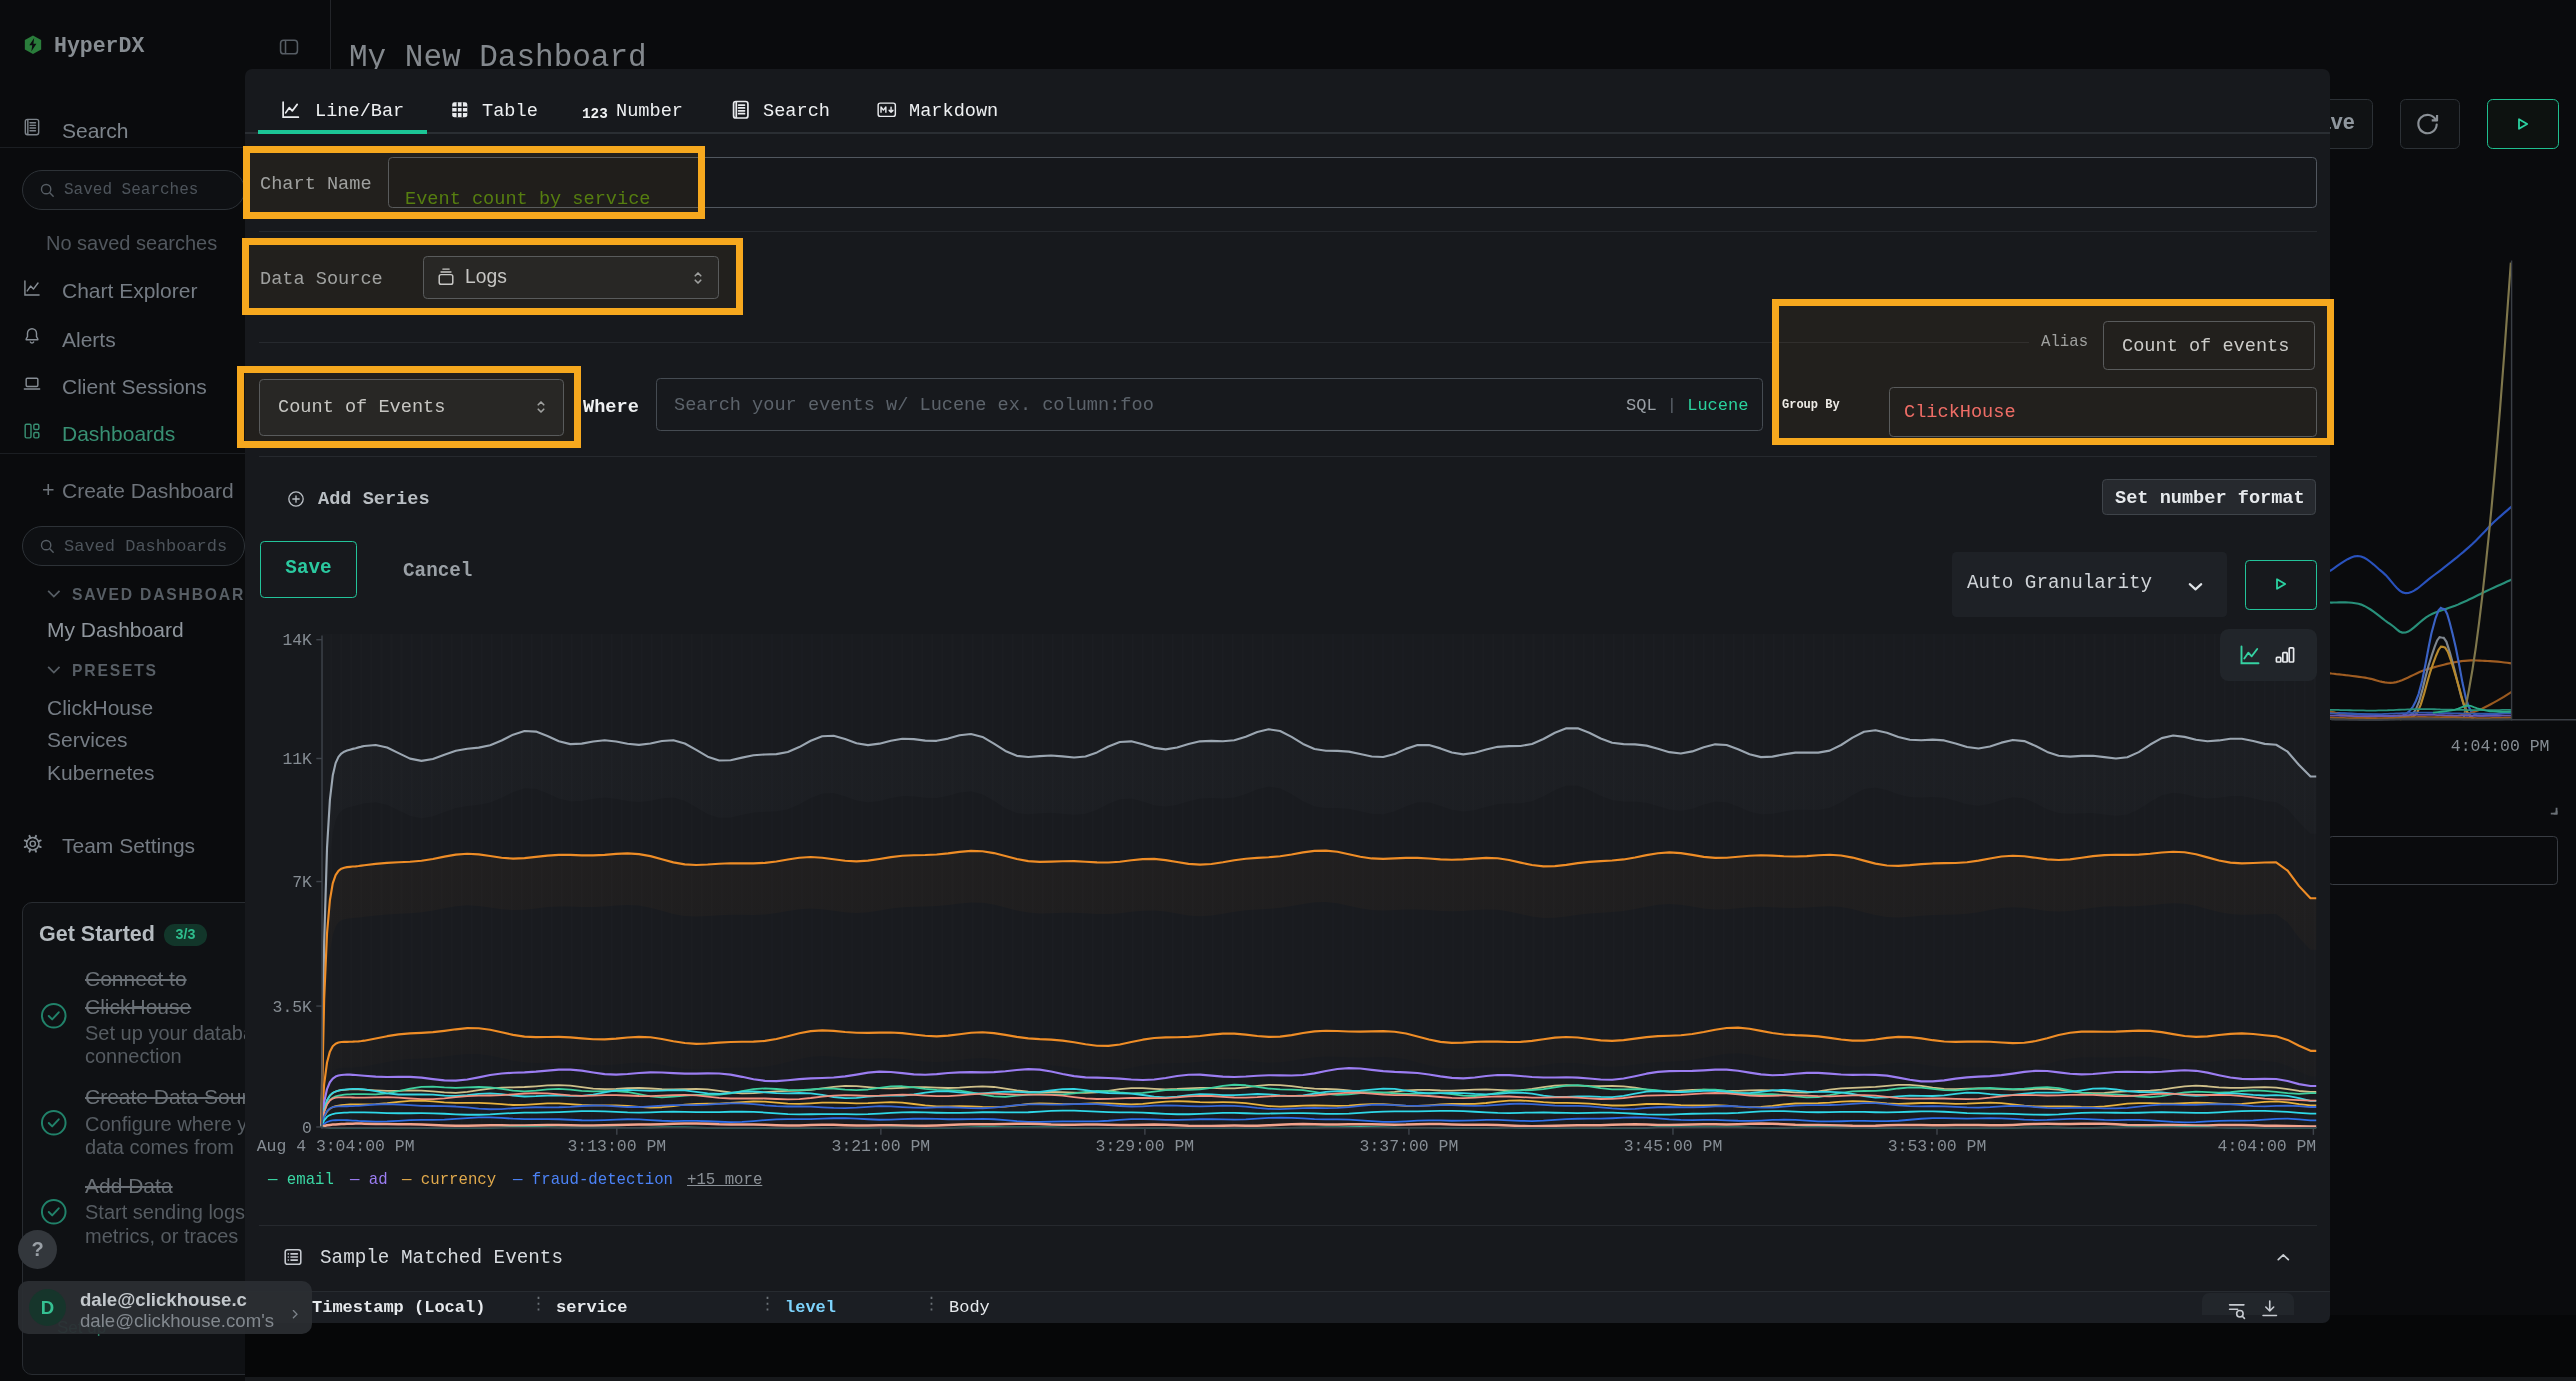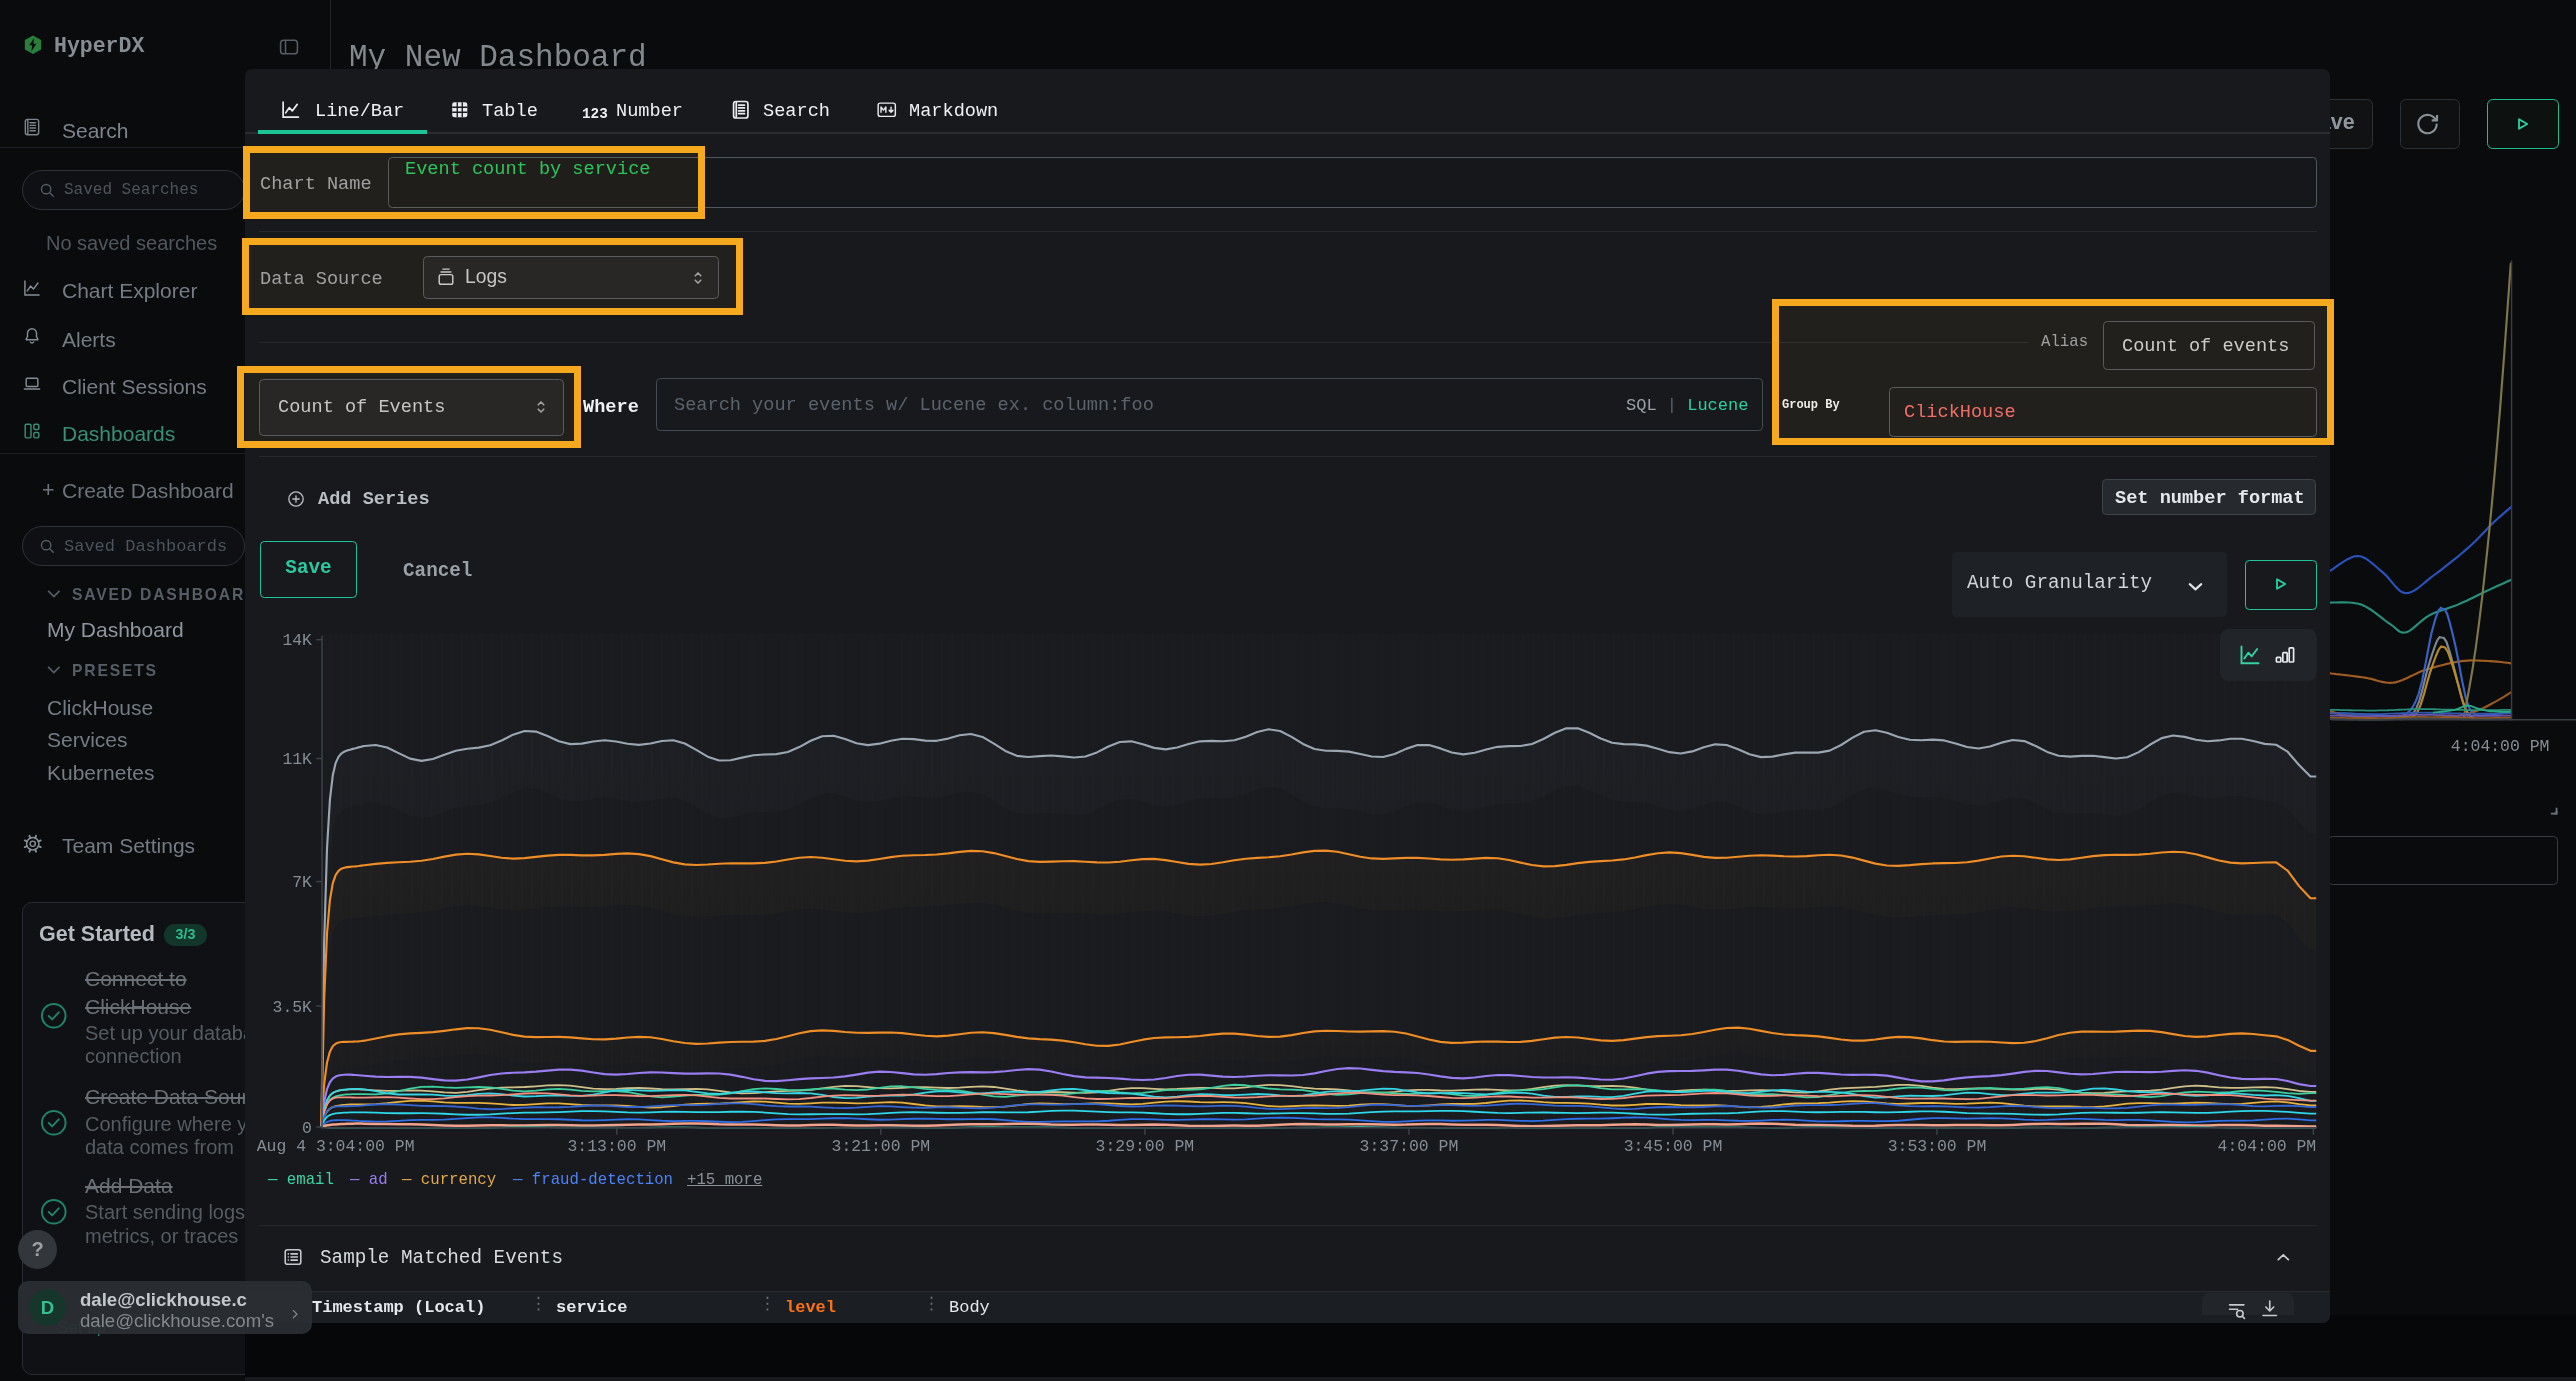--- a/index.html
+++ b/index.html
@@ -171,21 +171,21 @@
     </svg>
 <div class="abs mono" style="z-index:11;left:763px;top:101px;font-size:18.6px;color:#eef0f2">Search</div>
 <svg class="abs" style="left:876px;top:99px;z-index:11" width="21.5" height="21.5" viewBox="0 0 24 24">
       <rect x="2.4" y="4.6" width="19.2" height="14.8" rx="2.4" fill="none" stroke="#e9ebee" stroke-width="1.6"></rect>
       <path d="M5.6 15.4V9l2.7 3.4L11 9v6.4" fill="none" stroke="#e9ebee" stroke-width="1.6" stroke-linejoin="round"></path>
       <path d="M16.8 9.2v5.6M16.8 14.8l-2.1-2.1M16.8 14.8l2.1-2.1" fill="none" stroke="#e9ebee" stroke-width="1.6" stroke-linecap="round"></path>
     </svg>
 <div class="abs mono" style="z-index:11;left:909px;top:101px;font-size:18.6px;color:#eef0f2">Markdown</div>
 <div class="abs mono" style="z-index:11;left:260px;top:174px;font-size:18.6px;color:#9aa0a6">Chart Name</div>
 <div class="abs input-border" style="z-index:11;left:388px;top:157px;width:1929px;height:51px;background:#15171b"></div>
-<div class="abs mono" style="z-index:11;left:405px;top:159px;font-size:18.6px;color:#22c55e">Event count by service</div>
+<div class="abs mono" style="z-index:11;left:405px;top:189px;font-size:18.6px;color:#4d7c0f">Event count by service</div>
 <div class="abs" style="z-index:11;left:259px;top:231px;width:2058px;height:1.4px;background:#26292e"></div>
 <div class="abs mono" style="z-index:11;left:260px;top:269px;font-size:18.6px;color:#9aa0a6">Data Source</div>
 <div class="abs input-border" style="z-index:11;left:423px;top:256px;width:296px;height:43px;background:#1d2025"></div>
 <svg class="abs" style="left:435px;top:266px;z-index:11" width="22" height="22" viewBox="0 0 24 24">
       <path d="M8.6 3.4h6.8M6.6 6.5h10.8" stroke="#c6cad0" stroke-width="1.6" stroke-linecap="round"></path>
       <rect x="4.6" y="9.4" width="14.8" height="10.6" rx="2" fill="none" stroke="#c6cad0" stroke-width="1.6"></rect>
     </svg>
 <div class="abs" style="z-index:11;left:465px;top:266px;font-size:19.3px;color:#c3c7cc">Logs</div>
 <svg class="abs" style="left:688px;top:268px;z-index:11" width="20" height="20" viewBox="0 0 24 24">
       <path d="M8.7 9.3L12 6l3.3 3.3M8.7 14.7L12 18l3.3-3.3" fill="none" stroke="#9aa0a6" stroke-width="2" stroke-linecap="round" stroke-linejoin="round"></path>
@@ -316,21 +316,21 @@
     </svg>
 <div class="abs mono" style="z-index:11;left:320px;top:1247px;font-size:19.3px;color:#d6dade">Sample Matched Events</div>
 <svg class="abs" style="left:2274px;top:1248px;z-index:11" width="18.6" height="18.6" viewBox="0 0 24 24">
       <path d="M5.5 15l6.5-6 6.5 6" fill="none" stroke="#c9cdd2" stroke-width="2.2" stroke-linecap="round" stroke-linejoin="round"></path>
     </svg>
 <div class="abs" style="z-index:11;left:245px;top:1291px;width:2085px;height:32px;background:#1b1e23;border-top:1.4px solid #272b30;overflow:hidden;border-radius:0 0 7.2px 7.2px">
       <div class="abs mono" style="left:67px;top:5.7px;font-size:17px;font-weight:bold;color:#e6e9ec">Timestamp (Local)</div>
       <div class="abs" style="left:285px;top:1.4px;color:#6a7076;font-size:17px">⋮</div>
       <div class="abs mono" style="left:311px;top:5.7px;font-size:17px;font-weight:bold;color:#e6e9ec">service</div>
       <div class="abs" style="left:514px;top:1.4px;color:#6a7076;font-size:17px">⋮</div>
-      <div class="abs mono" style="left:540px;top:5.7px;font-size:17px;font-weight:bold;color:#f97316">level</div>
+      <div class="abs mono" style="left:540px;top:5.7px;font-size:17px;font-weight:bold;color:#7dd3fc">level</div>
       <div class="abs" style="left:678px;top:1.4px;color:#6a7076;font-size:17px">⋮</div>
       <div class="abs mono" style="left:704px;top:5.7px;font-size:17px;font-weight:normal;color:#e6e9ec">Body</div>
       <div class="abs" style="left:1957px;top:1.4px;width:92px;height:21.5px;background:#22262b;border-radius:7.2px 7.2px 0 0"></div>
       <svg class="abs" style="left:1981px;top:7.2px" width="21.5" height="21.5" viewBox="0 0 24 24">
         <path d="M4 6.5h16M4 11.5h9" stroke="#c6cad0" stroke-width="1.8" stroke-linecap="round" fill="none"></path>
         <circle cx="15.5" cy="16.5" r="3.6" fill="none" stroke="#c6cad0" stroke-width="1.8"></circle>
         <path d="M18.2 19.2l2.4 2.4" stroke="#c6cad0" stroke-width="1.8" stroke-linecap="round"></path>
       </svg>
       <svg class="abs" style="left:2014px;top:5.7px" width="21.5" height="21.5" viewBox="0 0 24 24">
         <path d="M12 3.5v11M12 14.5l-4.4-4.4M12 14.5l4.4-4.4" stroke="#c6cad0" stroke-width="1.8" stroke-linecap="round" stroke-linejoin="round" fill="none"></path>

